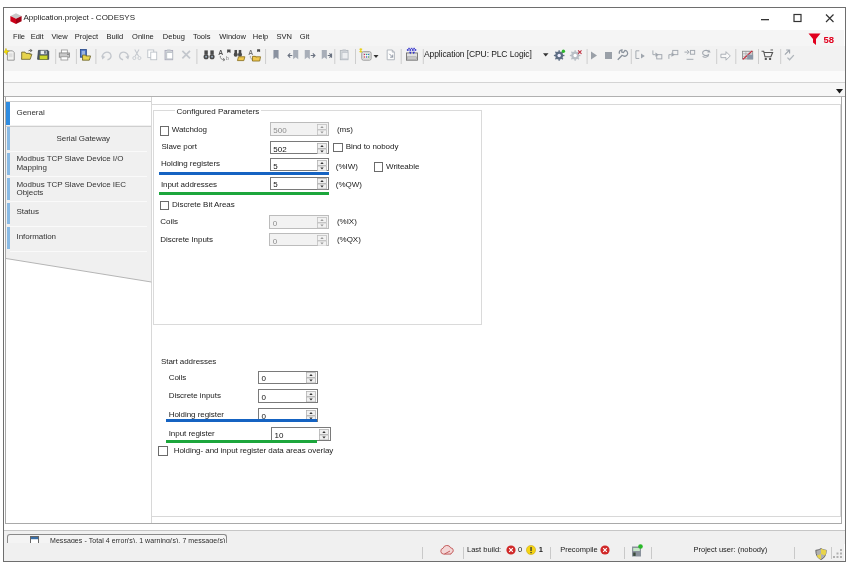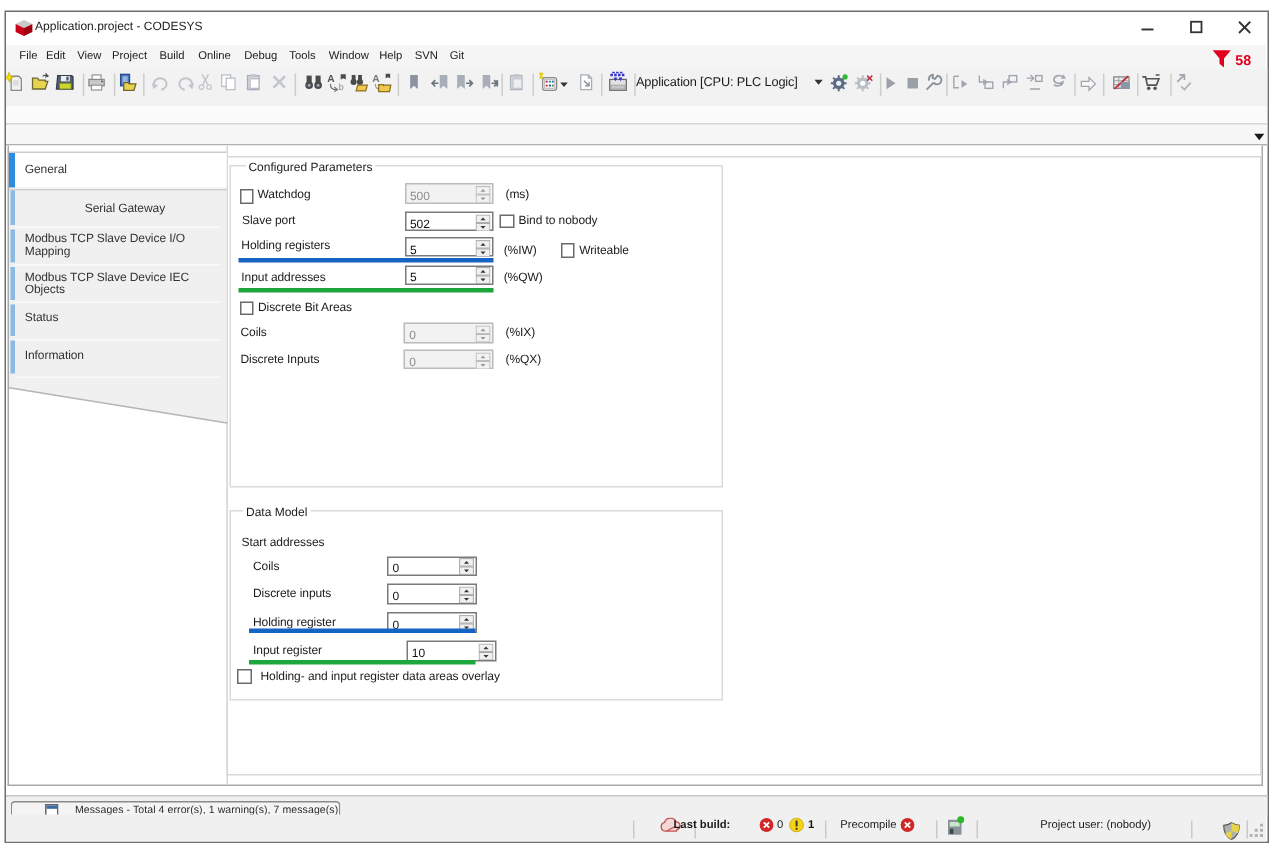--- a/index.html
+++ b/index.html
@@ -357,21 +357,21 @@
     <div class="lbar" style="top:105.8px;height:21.2px;"></div>
     <div class="ltxt" style="left:10.5px;top:110.6px;">Status</div>
     <div class="lsep" style="top:128.6px;"></div>
     <div class="lbar" style="top:130.1px;height:21.9px;"></div>
     <div class="ltxt" style="left:10.5px;top:135.7px;">Information</div>
     <div class="lsep" style="top:153.6px;"></div>
     <svg class="abs" style="left:0;top:160px;" width="146" height="27" viewBox="0 0 146 27">
       <line x1="0" y1="1.5" x2="145.4" y2="25" stroke="#b5b5b5" stroke-width="1"></line>
     </svg>
     <div class="group" style="left:146.6px;top:13px;width:329.4px;height:215.3px;">
-      <div class="glabel" style="left:10px;">Configured Parameters</div>
+      <div class="glabel" style="left:21px;">Configured Parameters</div>
     </div>
     <div class="cb" style="left:153.7px;top:29.2px;"></div>
     <div class="lab" style="left:165.7px;top:27.8px;">Watchdog</div>
     <div class="spin dis" style="left:263.8px;top:25.4px;">
         <div class="val">500</div>
         <svg class="abs" style="right:1px;top:0.7px;" width="10" height="11.4" viewBox="0 0 10 11.4">
           <rect x="0.4" y="0.4" width="9.2" height="5" fill="#f2f2f2" stroke="#bbb" stroke-width="0.7"></rect>
           <rect x="0.4" y="6" width="9.2" height="5" fill="#f2f2f2" stroke="#bbb" stroke-width="0.7"></rect>
           <polygon points="5,2 6.7,3.9 3.3,3.9" fill="#999"></polygon>
           <polygon points="3.3,7.6 6.7,7.6 5,9.5" fill="#999"></polygon>
@@ -433,23 +433,20 @@
     <div class="spin dis" style="left:263.3px;top:136.1px;">
         <div class="val">0</div>
         <svg class="abs" style="right:1px;top:0.7px;" width="10" height="11.4" viewBox="0 0 10 11.4">
           <rect x="0.4" y="0.4" width="9.2" height="5" fill="#f2f2f2" stroke="#bbb" stroke-width="0.7"></rect>
           <rect x="0.4" y="6" width="9.2" height="5" fill="#f2f2f2" stroke="#bbb" stroke-width="0.7"></rect>
           <polygon points="5,2 6.7,3.9 3.3,3.9" fill="#999"></polygon>
           <polygon points="3.3,7.6 6.7,7.6 5,9.5" fill="#999"></polygon>
         </svg>
       </div>
     <div class="lab" style="left:331px;top:137.6px;">(%QX)</div>
-    <div class="group" style="left:146.6px;top:243px;width:329.4px;height:127px;">
-      <div class="glabel" style="left:8.4px;">Data Model</div>
-    </div>
     <div class="lab" style="left:155px;top:259.6px;">Start addresses</div>
     <div class="lab" style="left:162.7px;top:275.6px;">Coils</div>
     <div class="spin" style="left:252.1px;top:273.5px;">
         <div class="val">0</div>
         <svg class="abs" style="right:1px;top:0.7px;" width="10" height="11.4" viewBox="0 0 10 11.4">
           <rect x="0.4" y="0.4" width="9.2" height="5" fill="#f0f0f0" stroke="#aaa" stroke-width="0.7"></rect>
           <rect x="0.4" y="6" width="9.2" height="5" fill="#f0f0f0" stroke="#aaa" stroke-width="0.7"></rect>
           <polygon points="5,2 6.7,3.9 3.3,3.9" fill="#333"></polygon>
           <polygon points="3.3,7.6 6.7,7.6 5,9.5" fill="#333"></polygon>
         </svg>
@@ -500,21 +497,21 @@
     </div>
   </div>
 
   <div id="statusbar">
   <svg class="abs" style="left:435px;top:2px;" width="18" height="11" viewBox="0 0 18 11">
     <path d="M4,8.6 a3,3 0 0 1 -0.4,-5.9 a4,3.8 0 0 1 7.6,-0.3 a2.6,2.6 0 0 1 0.7,5.1 l-0.4,1.1 z" fill="#f3d6d6" stroke="#c05050" stroke-width="0.9" transform="translate(1.5,0.5)"></path>
     <path d="M6.5,9 l5.5,-3" stroke="#c05050" stroke-width="0.9"></path>
   </svg>
   <div class="ssep" style="left:418.6px;"></div>
   <div class="ssep" style="left:459.9px;"></div>
-  <div class="stxt" style="left:446px;font-weight:bold;">Last build:</div>
+  <div class="stxt" style="left:464px;">Last build:</div>
   <svg class="abs" style="left:502.9px;top:1.9px;" width="10" height="10" viewBox="0 0 10 10">
         <circle cx="5" cy="5" r="4.6" fill="#d02828"></circle>
         <path d="M3.2,3.2 L6.8,6.8 M6.8,3.2 L3.2,6.8" stroke="#fff" stroke-width="1.2"></path>
       </svg>
   <div class="stxt" style="left:515px;">0</div>
   <svg class="abs" style="left:522.6px;top:1.9px;" width="10" height="10" viewBox="0 0 10 10">
         <circle cx="5" cy="5" r="4.6" fill="#f5d414" stroke="#c0a010" stroke-width="0.5"></circle>
         <rect x="4.4" y="2" width="1.3" height="4" fill="#333"></rect>
         <rect x="4.4" y="6.9" width="1.3" height="1.3" fill="#333"></rect>
       </svg>

